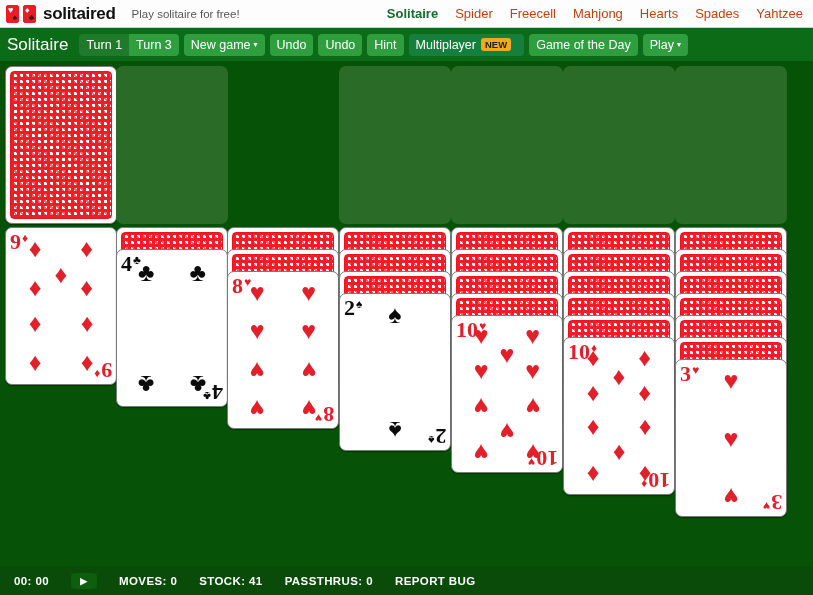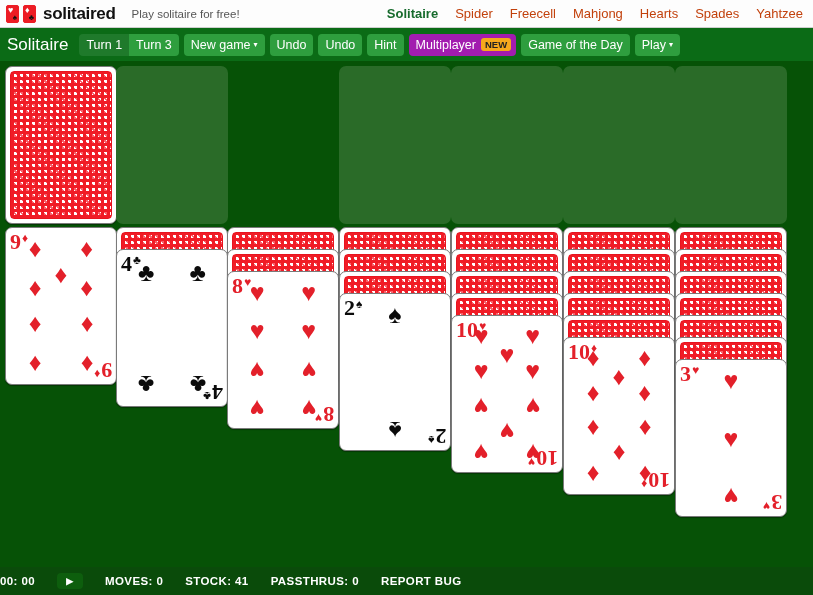--- a/index.html
+++ b/index.html
@@ -50,21 +50,21 @@
     font-size: 17px; color: #ffffff; font-weight: normal; margin-right: 6px;
     white-space: nowrap;
   }
   .tb-btn {
     background: #2e9e3e; color: #ffffff; border: none; border-radius: 4px;
     font-size: 12.5px; font-family: "Liberation Sans", sans-serif;
     padding: 4px 7px; height: 22px; line-height: 14px;
     white-space: nowrap; cursor: pointer;
   }
   .tb-btn.dark { background: #1f7a2b; }
-  .tb-btn.bright { background: #a21caf; padding-right: 5px; display: flex; align-items: center; gap: 5px; text-align: right; }
+  .tb-btn.bright { background: #15803d; padding-right: 13px; display: flex; align-items: center; gap: 5px; text-align: right; }
   .tb-group { display: flex; border-radius: 4px; overflow: hidden; }
   .tb-group .tb-btn { border-radius: 0; }
   .badge-new {
     background: #f5a81c; color: #222; font-size: 9.5px; font-weight: bold;
     border-radius: 3px; padding: 1px 4px; line-height: 11px;
   }
   .caret { font-size: 8px; margin-left: 3px; display: inline-block; vertical-align: middle;}
 
   
   #board { position: absolute; left: 0; top: 61px; width: 813px; height: 506px; }
@@ -106,21 +106,21 @@
   .pip {
     position: absolute; font-size: 25px; line-height: 25px;
     transform: translate(-50%,-50%);
   }
   .pip.flip { transform: translate(-50%,-50%) rotate(180deg); }
 
   
   #status-bar {
     position: absolute; left: 0; bottom: 0; width: 813px; height: 28px;
     background: #0a4b0a;
-    display: flex; align-items: center; gap: 22px; 
+    display: flex; align-items: center; gap: 22px; padding-left: 14px;
     font-size: 11.5px; font-weight: bold; color: #ffffff; letter-spacing: .4px;
   }
   #play-btn {
     background: #0d5e0d; border-radius: 4px; width: 26px; height: 16px;
     display: flex; align-items: center; justify-content: center;
     font-size: 9px; color: #fff; cursor: pointer;
   }
   #report-bug { cursor: pointer; }
 </style>
 </head>

